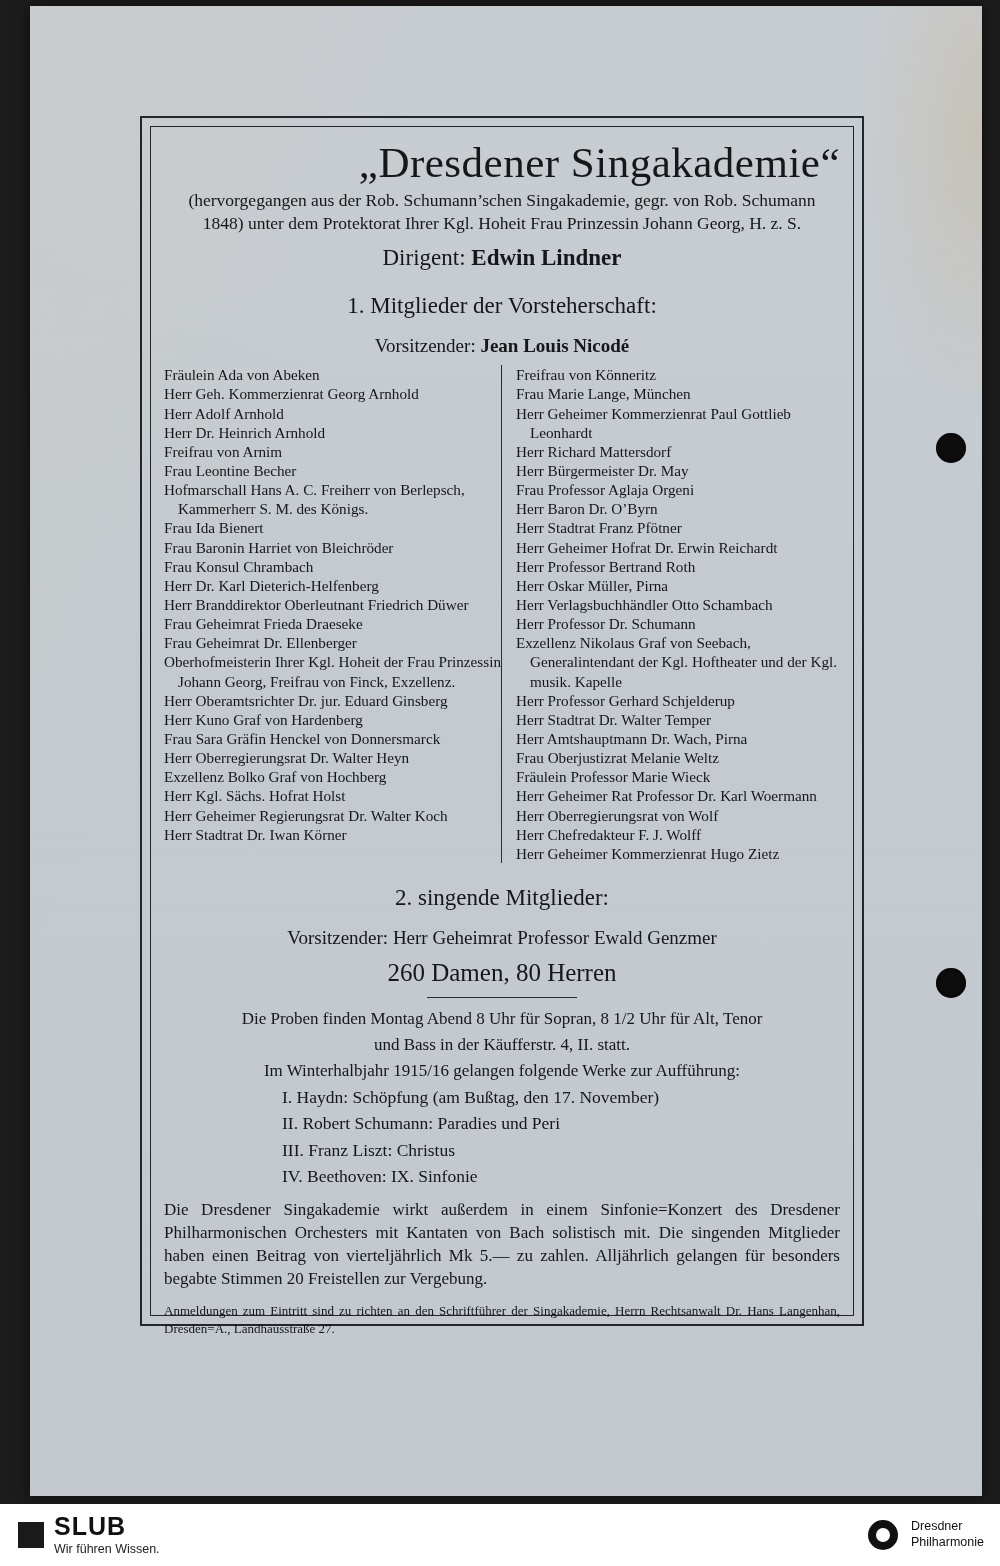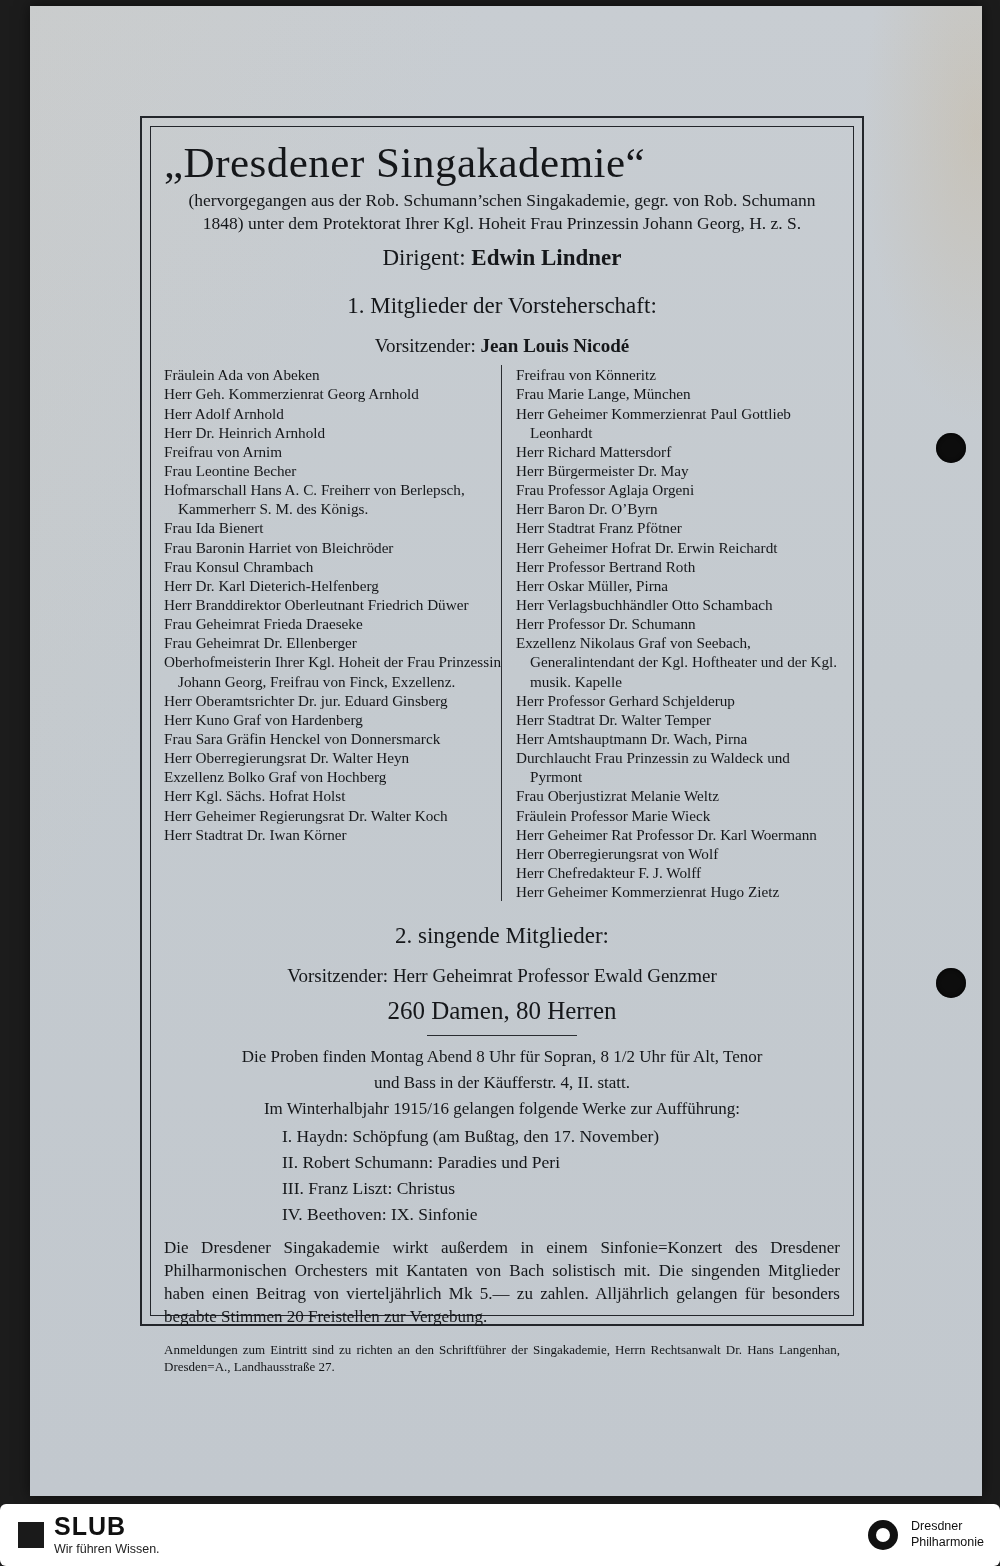--- a/index.html
+++ b/index.html
@@ -69,21 +69,21 @@
     border: 1px solid #23262b;
     box-sizing: border-box;
   }
   .content {
     position: absolute;
     left: 22px; top: 16px; right: 22px; bottom: 12px;
     color: #15171a;
   }
 
   .title {
-    text-align: left;
+    text-align: right;
     font-size: 43px;
     letter-spacing: 0.5px;
     line-height: 1.05;
     margin: 6px 0 4px 0;
     font-weight: normal;
     font-family: "Liberation Serif", serif;
   }
   .subtitle {
     text-align: center;
     font-size: 17.5px;
@@ -164,21 +164,20 @@
   
   .footer {
     position: absolute;
     left: 0; bottom: 0;
     width: 1000px;
     height: 62px;
     background: #ffffff;
     display: flex;
     align-items: center;
     justify-content: space-between;
-    border-radius: 6px;
   }
   .slub {
     display: flex;
     align-items: center;
     padding-left: 18px;
   }
   .slub-mark {
     width: 26px; height: 26px;
     background: #1a1a1a;
     margin-right: 10px;
@@ -291,21 +290,20 @@
             <p class="member">Herr Stadtrat Franz Pfötner</p>
             <p class="member">Herr Geheimer Hofrat Dr. Erwin Reichardt</p>
             <p class="member">Herr Professor Bertrand Roth</p>
             <p class="member">Herr Oskar Müller, Pirna</p>
             <p class="member">Herr Verlagsbuchhändler Otto Schambach</p>
             <p class="member">Herr Professor Dr. Schumann</p>
             <p class="member">Exzellenz Nikolaus Graf von Seebach, Generalintendant der Kgl. Hoftheater und der Kgl. musik. Kapelle</p>
             <p class="member">Herr Professor Gerhard Schjelderup</p>
             <p class="member">Herr Stadtrat Dr. Walter Temper</p>
             <p class="member">Herr Amtshauptmann Dr. Wach, Pirna</p>
-            <p class="member">Durchlaucht Frau Prinzessin zu Waldeck und Pyrmont</p>
             <p class="member">Frau Oberjustizrat Melanie Weltz</p>
             <p class="member">Fräulein Professor Marie Wieck</p>
             <p class="member">Herr Geheimer Rat Professor Dr. Karl Woermann</p>
             <p class="member">Herr Oberregierungsrat von Wolf</p>
             <p class="member">Herr Chefredakteur F. J. Wolff</p>
             <p class="member">Herr Geheimer Kommerzienrat Hugo Zietz</p>
           </div>
         </div>
 
         <div class="sec-head">2. singende Mitglieder:</div>

